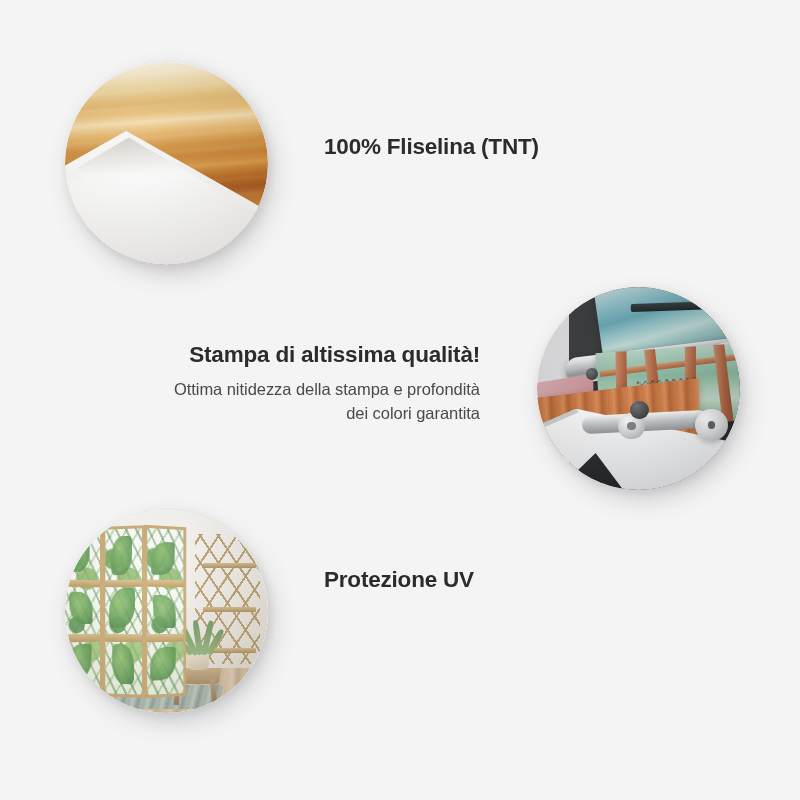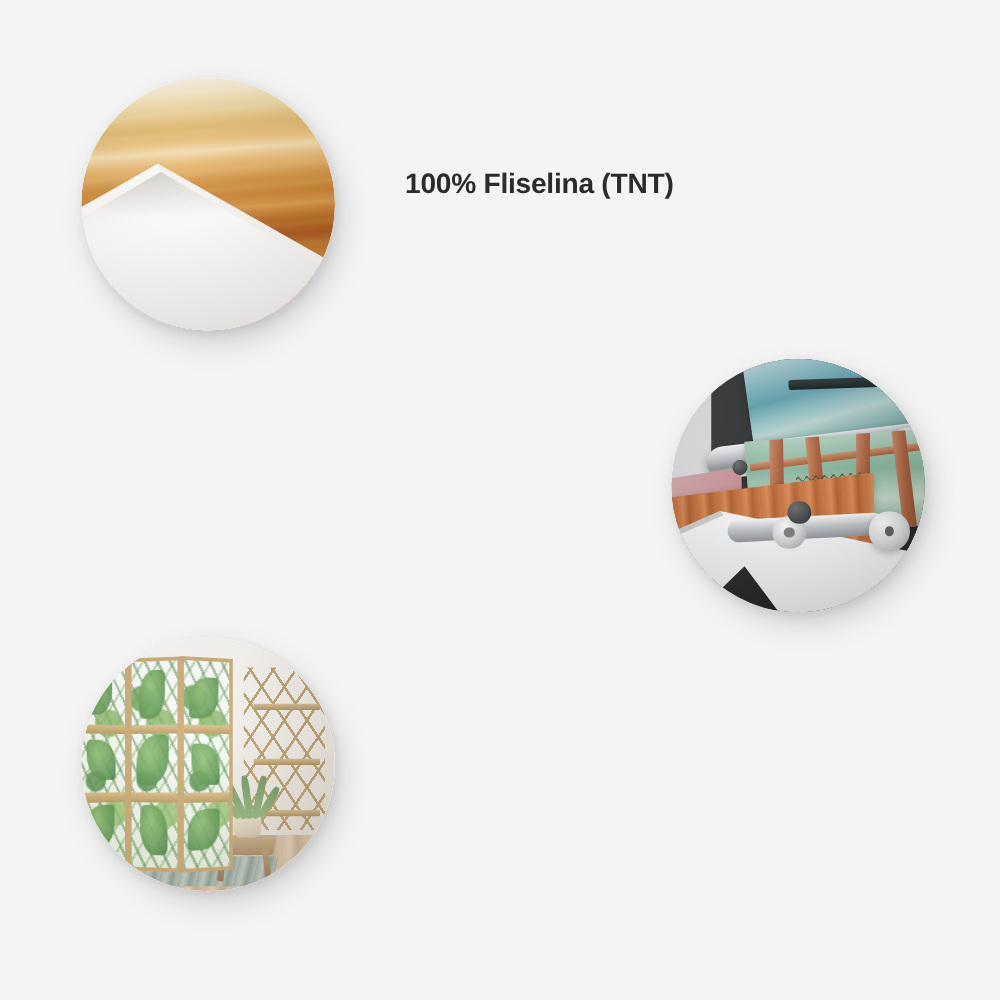--- a/index.html
+++ b/index.html
@@ -473,20 +473,22 @@
         <div class="cap-mid"></div>
         <div class="cap-fr"></div>
         <div class="knob k1"></div>
         <div class="knob k2"></div>
         <div class="floor-dark"></div>
         <div class="vignette"></div>
       </div>
     </div>
 
     <div class="txt right" style="left:150px; top:342px; width:330px;">
+      <h3>Stampa di altissima qualità!</h3>
+      <p>Ottima nitidezza della stampa e profondità dei colori garantita</p>
     </div>
   </div>
 
   <div class="feature">
 
     <div class="circle-wrap" id="img-divider" style="left:65px; top:510px;">
       <div class="circle-inner">
         <div class="room"></div>
         <div class="floor"></div>
         <div class="trellis"></div>
@@ -528,16 +530,17 @@
             <div class="leafblob" style="left:8%; top:72%; width:70%; height:20%;"></div>
           </div>
         </div>
 
         <div class="shade"></div>
         <div class="vignette"></div>
       </div>
     </div>
 
     <div class="txt" style="left:324px; top:567px; width:340px;">
+      <h3>Protezione UV</h3>
     </div>
   </div>
 
 </div>
 
 </body></html>

